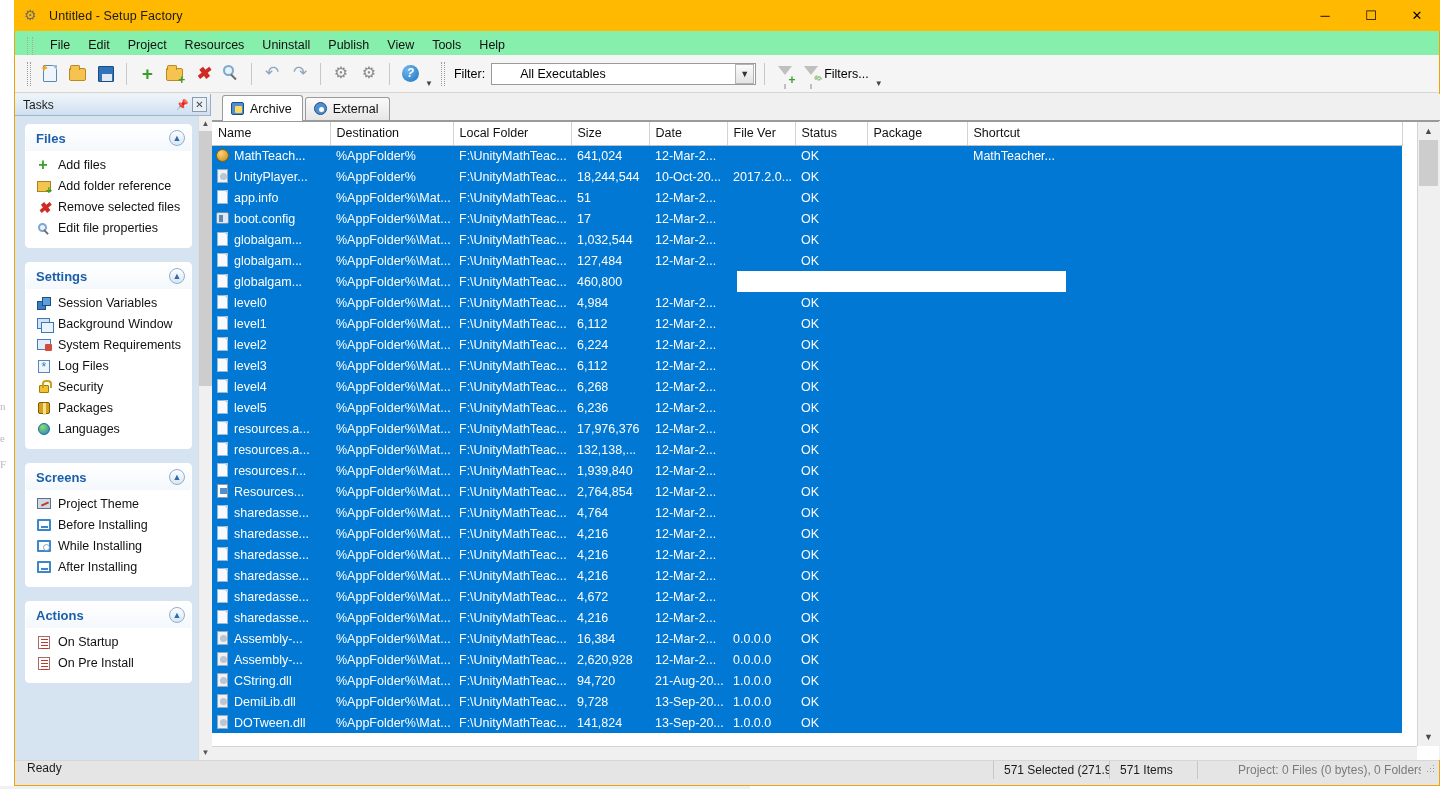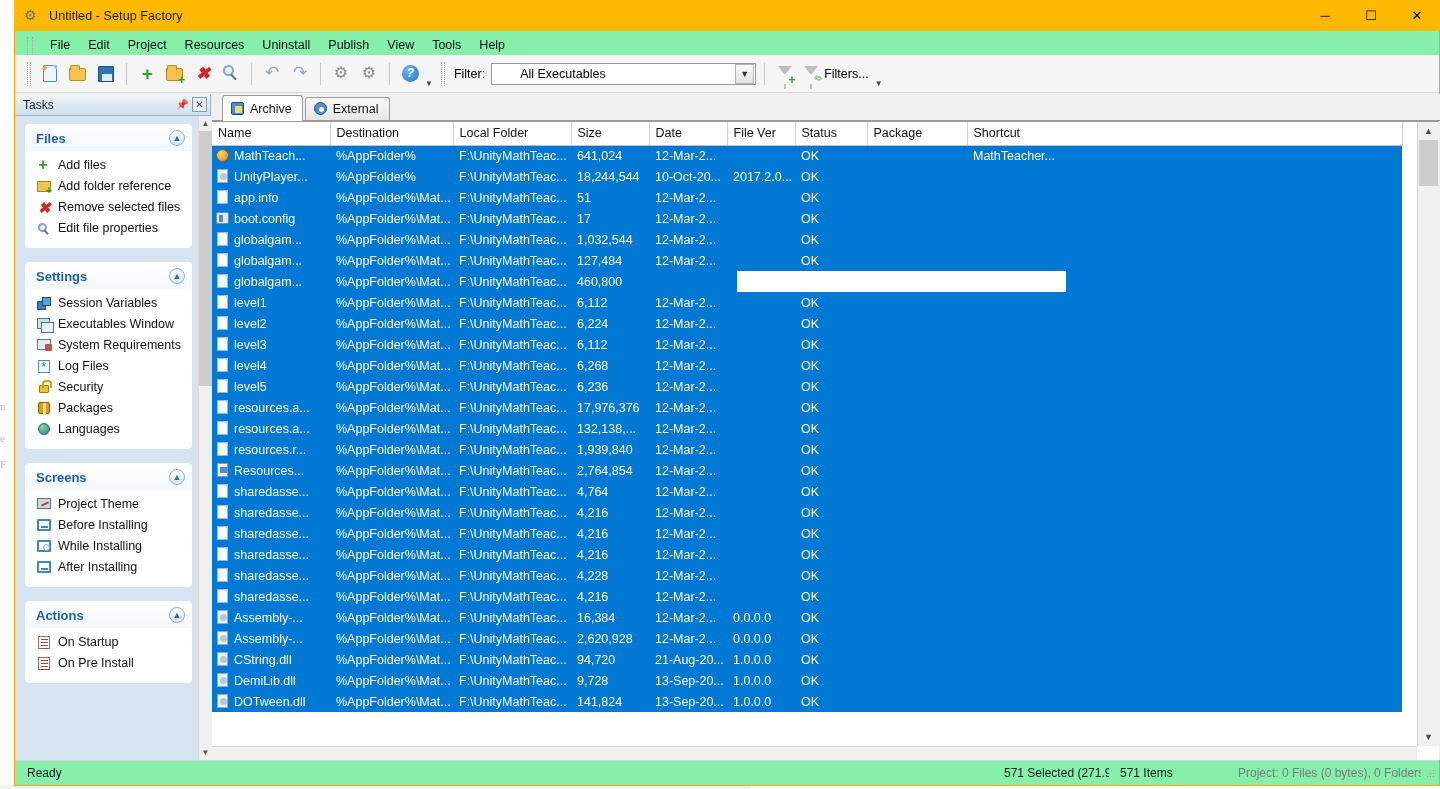--- a/index.html
+++ b/index.html
@@ -449,23 +449,23 @@
     left: 0; right: 22px; bottom: 0; height: 14px;
     background: #f0f0f0;
     border-top: 1px solid #d4d4d4;
   }
 
   
   #statusbar {
     position: absolute;
     left: 15px; top: 760px;
     width: 1424px; height: 25px;
-    background: #86efac;
+    background: #e5e5e5;
     border-top: 1px solid #d6d6d6;
-    display: flex; align-items: center;
+    display: flex; align-items: flex-start;
     font-size: 12px;
     color: #1b1b1b;
   }
   #statusbar .sb-ready { padding-left: 12px; }
   .sb-cell {
     height: 18px;
     display: flex; align-items: center;
     padding: 0 10px;
     border-left: 1px solid #c6c6c6;
     white-space: nowrap;
@@ -669,21 +669,21 @@
           <div class="task-row">
             <span class="task-ico">
                 <i class="i-cubes"></i>
               </span>
             <span class="task-label">Session Variables</span>
           </div>
           <div class="task-row">
             <span class="task-ico">
                 <i class="i-wins"></i>
               </span>
-            <span class="task-label">Executables Window</span>
+            <span class="task-label">Background Window</span>
           </div>
           <div class="task-row">
             <span class="task-ico">
                 <i class="i-sys"></i>
               </span>
             <span class="task-label">System Requirements</span>
           </div>
           <div class="task-row">
             <span class="task-ico">
                 <i class="i-log"></i>
@@ -943,20 +943,38 @@
                 <td></td>
                 <td></td>
                 <td></td>
               </tr>
               <tr class="row">
                 <td class="name-cell">
                   <span class="name-wrap">
                     <span class="fico">
                       <i class="f-generic"></i>
                     </span>
+                    <span>level0</span>
+                  </span>
+                </td>
+                <td>%AppFolder%\Mat...</td>
+                <td>F:\UnityMathTeac...</td>
+                <td>4,984</td>
+                <td>12-Mar-2...</td>
+                <td></td>
+                <td>OK</td>
+                <td></td>
+                <td></td>
+              </tr>
+              <tr class="row">
+                <td class="name-cell">
+                  <span class="name-wrap">
+                    <span class="fico">
+                      <i class="f-generic"></i>
+                    </span>
                     <span>level1</span>
                   </span>
                 </td>
                 <td>%AppFolder%\Mat...</td>
                 <td>F:\UnityMathTeac...</td>
                 <td>6,112</td>
                 <td>12-Mar-2...</td>
                 <td></td>
                 <td>OK</td>
                 <td></td>
@@ -1182,21 +1200,21 @@
                 <td class="name-cell">
                   <span class="name-wrap">
                     <span class="fico">
                       <i class="f-generic"></i>
                     </span>
                     <span>sharedasse...</span>
                   </span>
                 </td>
                 <td>%AppFolder%\Mat...</td>
                 <td>F:\UnityMathTeac...</td>
-                <td>4,228</td>
+                <td>4,672</td>
                 <td>12-Mar-2...</td>
                 <td></td>
                 <td>OK</td>
                 <td></td>
                 <td></td>
               </tr>
               <tr class="row">
                 <td class="name-cell">
                   <span class="name-wrap">
                     <span class="fico">

